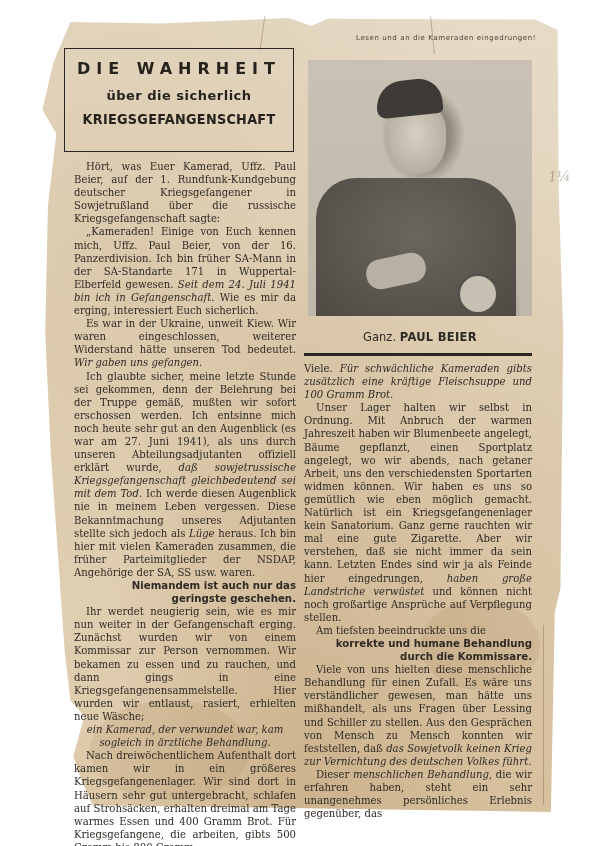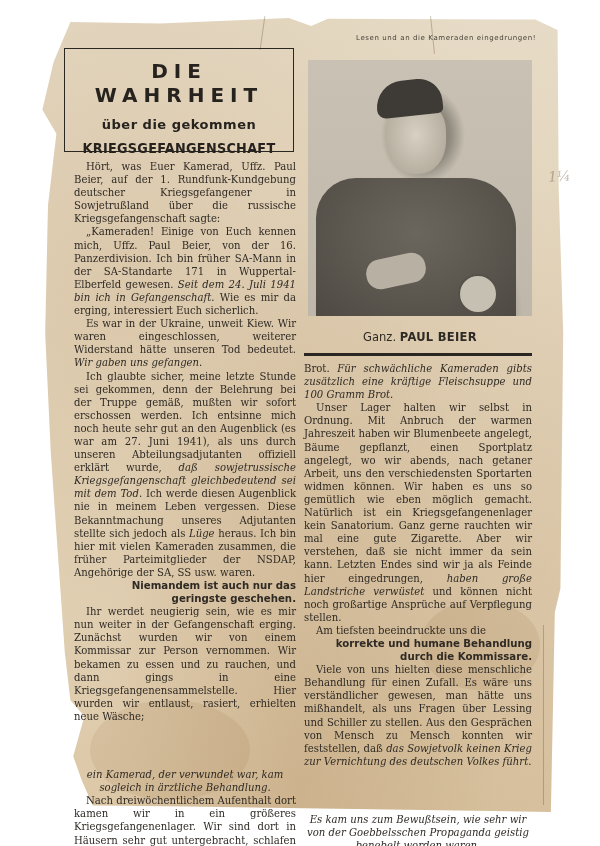--- a/index.html
+++ b/index.html
@@ -19,21 +19,21 @@
       95.5% 75%, 94.8% 100%, 30% 99.3%, 13% 99.2%, 11% 96%, 9.5% 93%, 11.5% 88%, 9% 86%, 8% 80%,
       7% 70%, 5.5% 55%, 4.5% 40%, 5% 24%, 6.5% 15%, 4% 12%, 6% 6%);
   }
   .stain { position:absolute; border-radius:50%; background: rgba(150,110,60,0.12); }
 
   .headline-box {
     position: absolute; left: 64px; top: 48px; width: 230px; height: 104px;
     border: 1.5px solid #2a2622; box-sizing: border-box; text-align: center;
     font-family: "DejaVu Sans", "Liberation Sans", sans-serif; color: #26221e;
   }
-  .hl1 { font-size: 20px; font-weight: bold; letter-spacing: 6px; margin-top: 10px; }
+  .hl1 { font-size: 16px; font-weight: bold; letter-spacing: 6px; margin-top: 10px; }
   .hl2 { font-size: 13px; font-weight: bold; letter-spacing: 0.5px; margin-top: 10px; }
   .hl3 { font-size: 13.5px; font-weight: bold; letter-spacing: 0.3px; margin-top: 8px; transform: scaleX(0.95); }
 
   .distribute-note {
     position: absolute; left: 356px; top: 34px; font-size: 7px; letter-spacing: 0.6px;
     font-family: "DejaVu Sans", "Liberation Sans", sans-serif; color: #4a433b;
   }
 
   .photo {
     position: absolute; left: 308px; top: 60px; width: 224px; height: 256px;
@@ -71,42 +71,42 @@
   .rule { position:absolute; left: 304px; top: 353px; width: 228px; height: 2.5px; background: #2a2622; }
 
   .col {
     position: absolute; color: #2f2a24; font-size: 10.1px; line-height: 13.1px;
     text-align: justify; hyphens: manual;
   }
   .col.left { left: 74px; top: 160px; width: 222px; }
   .col.right { left: 304px; top: 362px; width: 228px; }
   .col p { margin: 0; text-indent: 12px; }
   .col p.noind { text-indent: 0; }
-  .col .center { text-align: center; text-indent: 0; margin-top: 45px; }
+  .col .center { text-align: center; text-indent: 0; }
   .col i { font-style: italic; }
   .col .bold-line { font-family: "DejaVu Sans", "Liberation Sans", sans-serif; font-weight: bold; font-size: 10.2px; text-align:right; text-indent:0; }
   .soldaten { font-weight: bold; font-size: 10.6px; text-indent: 12px; }
   .handnote { position:absolute; left: 548px; top: 168px; font-size: 14px; color: rgba(120,100,80,0.45); transform: rotate(-4deg); font-style: italic; }
   .crack { position:absolute; background: rgba(110,85,55,0.35); width:1px; }
 </style>
 </head>
 <body>
 
 <div class="sheet"></div>
 <div class="stain" style="left:420px;top:600px;width:120px;height:90px;"></div>
 <div class="stain" style="left:90px;top:700px;width:160px;height:100px;"></div>
 <div class="crack" style="left:262px;top:16px;height:34px;transform:rotate(8deg);"></div>
 <div class="crack" style="left:432px;top:16px;height:38px;transform:rotate(-6deg);"></div>
 <div class="crack" style="left:543px;top:625px;height:180px;"></div>
 
 <div class="distribute-note">Lesen und an die Kameraden eingedrungen!</div>
 
 <div class="headline-box">
   <div class="hl1">DIE WAHRHEIT</div>
-  <div class="hl2">über die gekommen</div>
+  <div class="hl2">über die sicherlich</div>
   <div class="hl3">KRIEGSGEFANGENSCHAFT</div>
 </div>
 
 <div class="photo">
   <div class="torso"></div>
   <div class="face"></div>
   <div class="cap-shape"></div>
   <div class="hand"></div>
   <div class="mic"></div>
 </div>
@@ -124,20 +124,19 @@
   <p><span>„Kameraden! Einige von Euch kennen mich, Uffz. Paul Beier, von der 16. Panzerdivision. Ich bin früher SA-Mann in der SA-Standarte 171 in Wuppertal-Elberfeld gewesen. </span><i>Seit dem 24. Juli 1941 bin ich in Gefangenschaft</i><span>. Wie es mir da erging, interessiert Euch sicherlich.</span></p>
   <p><span>Es war in der Ukraine, unweit Kiew. Wir waren eingeschlossen, weiterer Widerstand hätte unseren Tod bedeutet. </span><i>Wir gaben uns gefangen</i><span>.</span></p>
   <p><span>Ich glaubte sicher, meine letzte Stunde sei gekommen, denn der Belehrung bei der Truppe gemäß, mußten wir sofort erschossen werden. Ich entsinne mich noch heute sehr gut an den Augenblick (es war am 27. Juni 1941), als uns durch unseren Abteilungsadjutanten offiziell erklärt wurde, </span><i>daß sowjetrussische Kriegsgefangenschaft gleichbedeutend sei mit dem Tod</i><span>. Ich werde diesen Augenblick nie in meinem Leben vergessen. Diese Bekanntmachung unseres Adjutanten stellte sich jedoch als </span><i>Lüge</i><span> heraus. Ich bin hier mit vielen Kameraden zusammen, die früher Parteimitglieder der NSDAP, Angehörige der SA, SS usw. waren.</span></p>
   <p class="bold-line">Niemandem ist auch nur das geringste geschehen.</p>
   <p>Ihr werdet neugierig sein, wie es mir nun weiter in der Gefangenschaft erging. Zunächst wurden wir von einem Kommissar zur Person vernommen. Wir bekamen zu essen und zu rauchen, und dann gings in eine Kriegsgefangenensammelstelle. Hier wurden wir entlaust, rasiert, erhielten neue Wäsche;</p>
   <p class="center"><i>ein Kamerad, der verwundet war, kam sogleich in ärztliche Behandlung.</i></p>
   <p>Nach dreiwöchentlichem Aufenthalt dort kamen wir in ein größeres Kriegsgefangenenlager. Wir sind dort in Häusern sehr gut untergebracht, schlafen auf Strohsäcken, erhalten dreimal am Tage warmes Essen und 400 Gramm Brot. Für Kriegsgefangene, die arbeiten, gibts 500 Gramm bis 800 Gramm</p>
 </div>
 
 <div class="col right">
-  <p class="noind"><span>Brot. </span><i>Für schwächliche Kameraden gibts zusätzlich eine kräftige Fleischsuppe und 100 Gramm Brot.</i></p>
+  <p class="noind"><span>Viele. </span><i>Für schwächliche Kameraden gibts zusätzlich eine kräftige Fleischsuppe und 100 Gramm Brot.</i></p>
   <p><span>Unser Lager halten wir selbst in Ordnung. Mit Anbruch der warmen Jahreszeit haben wir Blumenbeete angelegt, Bäume gepflanzt, einen Sportplatz angelegt, wo wir abends, nach getaner Arbeit, uns den verschiedensten Sportarten widmen können. Wir haben es uns so gemütlich wie eben möglich gemacht. Natürlich ist ein Kriegsgefangenenlager kein Sanatorium. Ganz gerne rauchten wir mal eine gute Zigarette. Aber wir verstehen, daß sie nicht immer da sein kann. Letzten Endes sind wir ja als Feinde hier eingedrungen, </span><i>haben große Landstriche verwüstet</i><span> und können nicht noch großartige Ansprüche auf Verpflegung stellen.</span></p>
   <p>Am tiefsten beeindruckte uns die</p>
   <p class="bold-line">korrekte und humane Behandlung durch die Kommissare.</p>
   <p><span>Viele von uns hielten diese menschliche Behandlung für einen Zufall. Es wäre uns verständlicher gewesen, man hätte uns mißhandelt, als uns Fragen über Lessing und Schiller zu stellen. Aus den Gesprächen von Mensch zu Mensch konnten wir feststellen, daß </span><i>das Sowjetvolk keinen Krieg zur Vernichtung des deutschen Volkes führt.</i></p>
-  <p class="center"><i>Es kam uns zum Bewußtsein, wie sehr wir von der Goebbelsschen Propaganda geistig benebelt worden waren.</i></p>
   <p><span>Dieser </span><i>menschlichen Behandlung</i><span>, die wir erfahren haben, steht ein sehr unangenehmes persönliches Erlebnis gegenüber, das</span></p>
 </div>
 
 </body></html>

